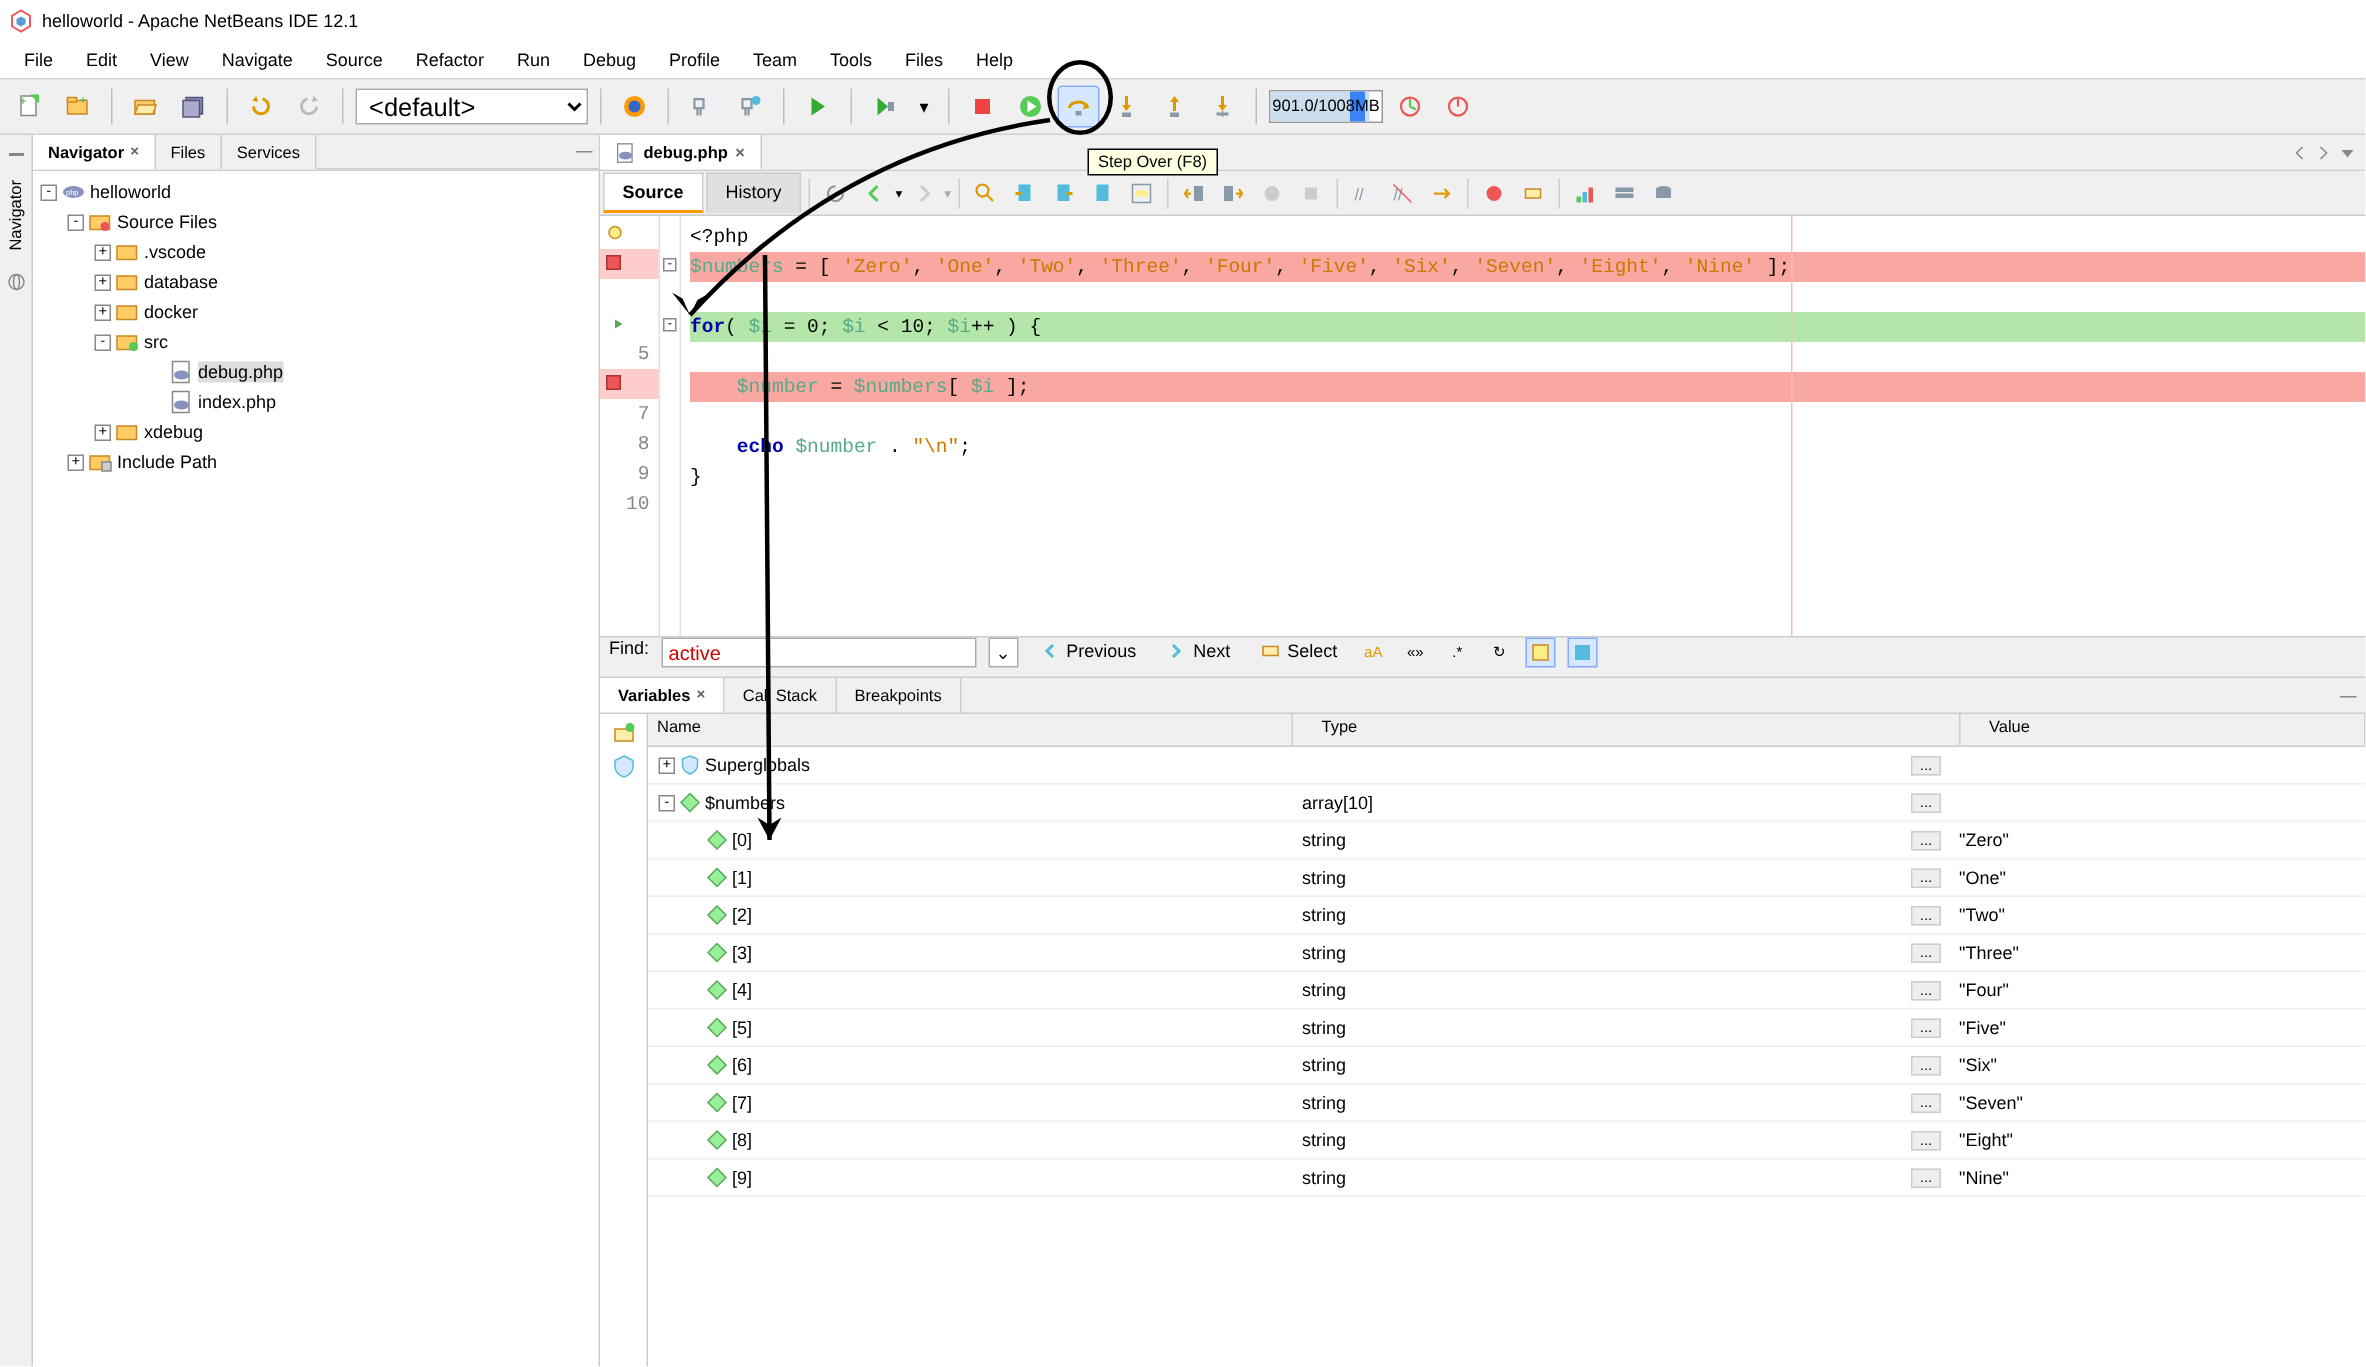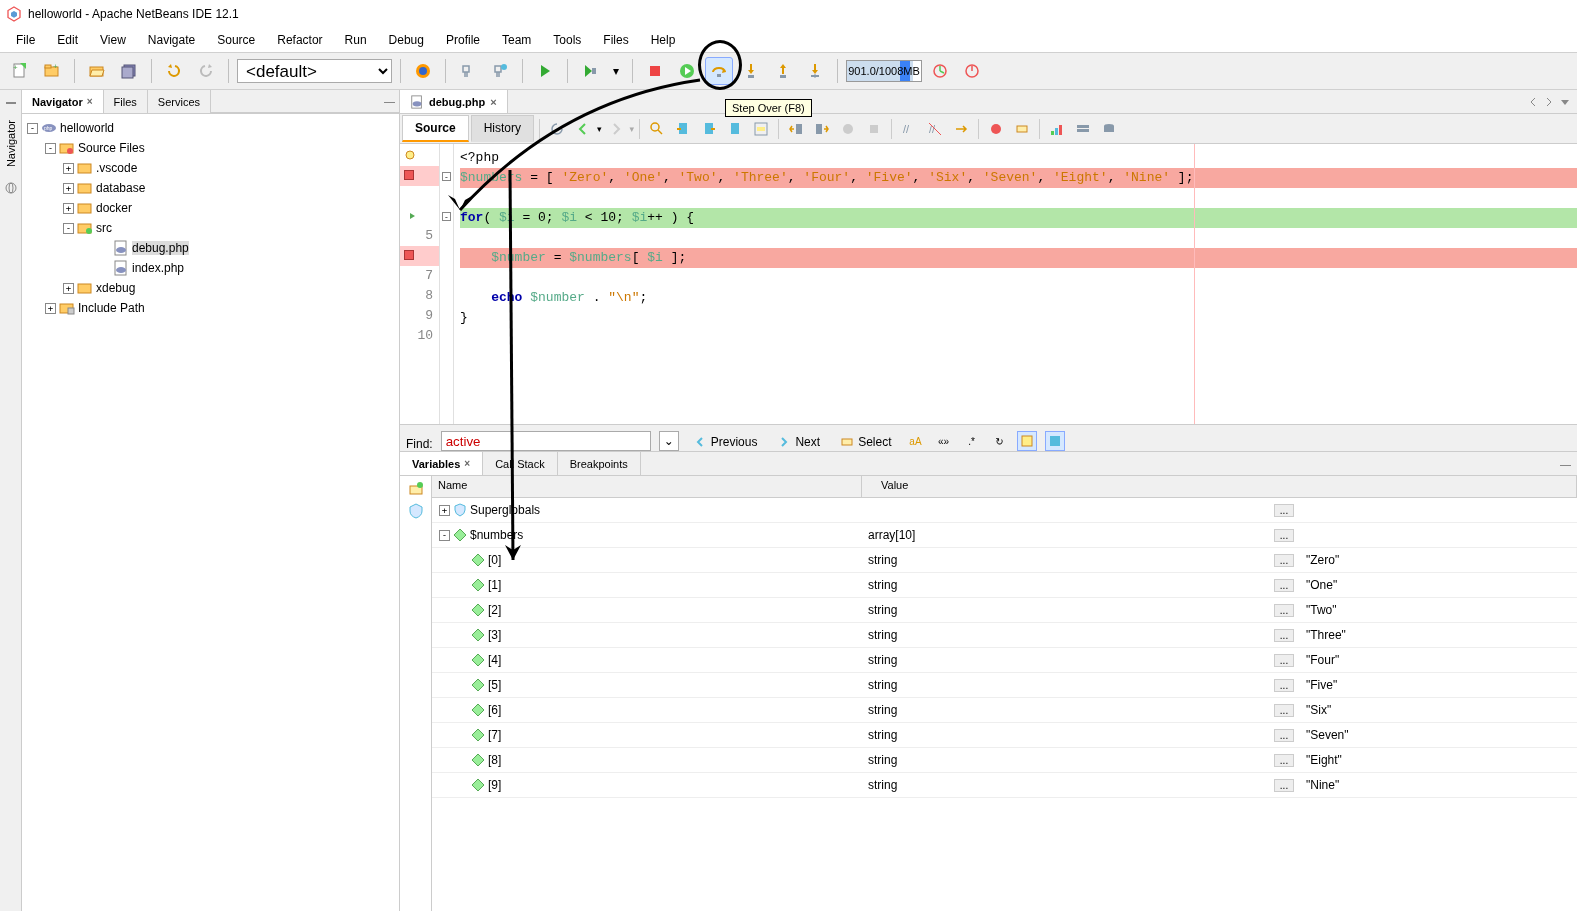--- a/index.html
+++ b/index.html
@@ -86,21 +86,21 @@
 .code-lines .cline { height: 20px; line-height: 20px; white-space: pre; }
 .cline.bp-line { background: #f8a8a0; }
 .cline.cur-line { background: #b3e6a8; }
 .margin-line { position: absolute; top: 0; bottom: 0; left: 740px; width: 1px; background: #fbb; }
 .tok-kw { color: #00a; font-weight: bold; }
 .tok-var { color: #5a8; }
 .tok-num { color: #000; }
 .tok-str { color: #c70; }
 
 
-.findbar { height: 28px; border-top: 1px solid #ccc; border-bottom: 1px solid #ccc; background: #f0f0f0; display: flex; align-items: flex-end; padding: 0 6px; gap: 8px; font-size: 12px; }
+.findbar { height: 28px; border-top: 1px solid #ccc; border-bottom: 1px solid #ccc; background: #f0f0f0; display: flex; align-items: flex-start; padding: 0 6px; gap: 8px; font-size: 12px; }
 .findbar input { width: 210px; height: 20px; padding: 0 4px; border: 1px solid #aaa; }
 .findbar .fbtn { display: flex; align-items: center; gap: 4px; padding: 2px 6px; }
 .findbar .fbtn svg { width:14px; height:14px;}
 .findbar .toggle { width:20px; height:20px; display:flex; align-items:center; justify-content:center; font-size:10px;}
 .findbar .toggle.active { border:1px solid #8af; background:#d5e8ff;}
 
 
 .debug-tabs { height: 24px; background: #f0abfc; border-bottom: 1px solid #ccc; display: flex; align-items: stretch; }
 .debug-tabs .dtab { padding: 4px 12px; border-right: 1px solid #ccc; font-size: 11px; display: flex; align-items: center; gap: 4px; }
 .debug-tabs .dtab.active { background: #fff; font-weight: bold; }
@@ -677,20 +677,21 @@
             <rect x="3" y="6" width="12" height="8" fill="#fea" stroke="#c82"></rect>
             <circle cx="13" cy="5" r="3" fill="#5c5"></circle>
           </svg>
         <svg width="18" height="18" viewBox="0 0 18 18">
             <path d="M9 2 L15 5 L15 9 Q15 14 9 16 Q3 14 3 9 L3 5 Z" fill="#d5e8ff" stroke="#5bd"></path>
           </svg>
       </div>
       <div class="var-rows">
         <div class="var-header">
           <div class="col" style="width:430px">Name</div>
+          <div class="col" style="width:432px">Type</div>
           <div class="col" style="flex:1">Value</div>
         </div>
         <div id="var-rows-container">
             <div class="var-row">
               <div class="name-cell">
                 <span style="width: 0px; display: inline-block;"></span>
                 <span class="expander">+</span>
                 <svg width="14" height="14" viewBox="0 0 14 14">
                   <path d="M7 1 L12 3 L12 7 Q12 11 7 13 Q2 11 2 7 L2 3 Z" fill="#d5e8ff" stroke="#5bd"></path>
                 </svg>

